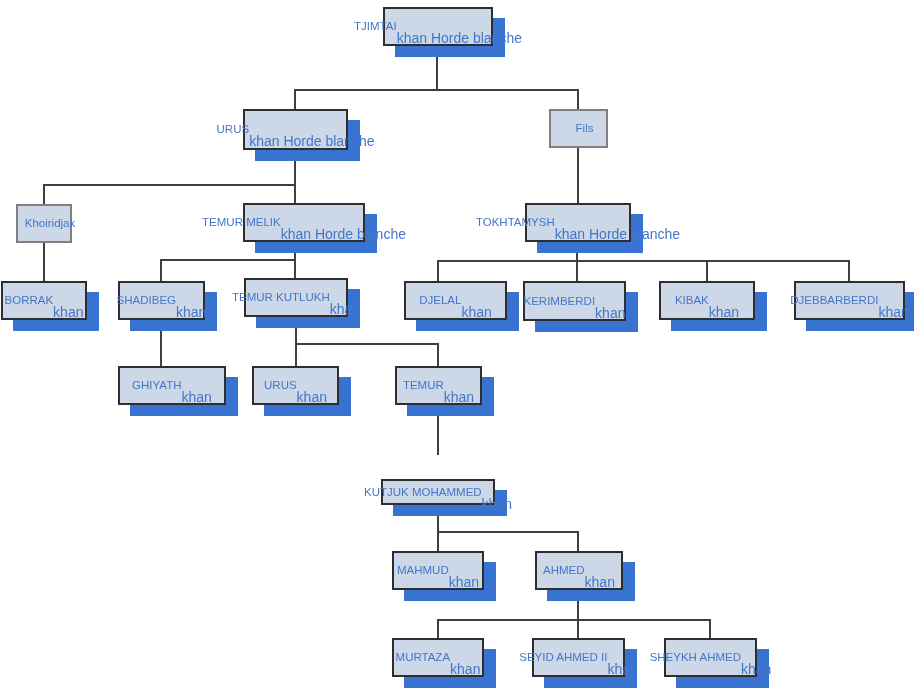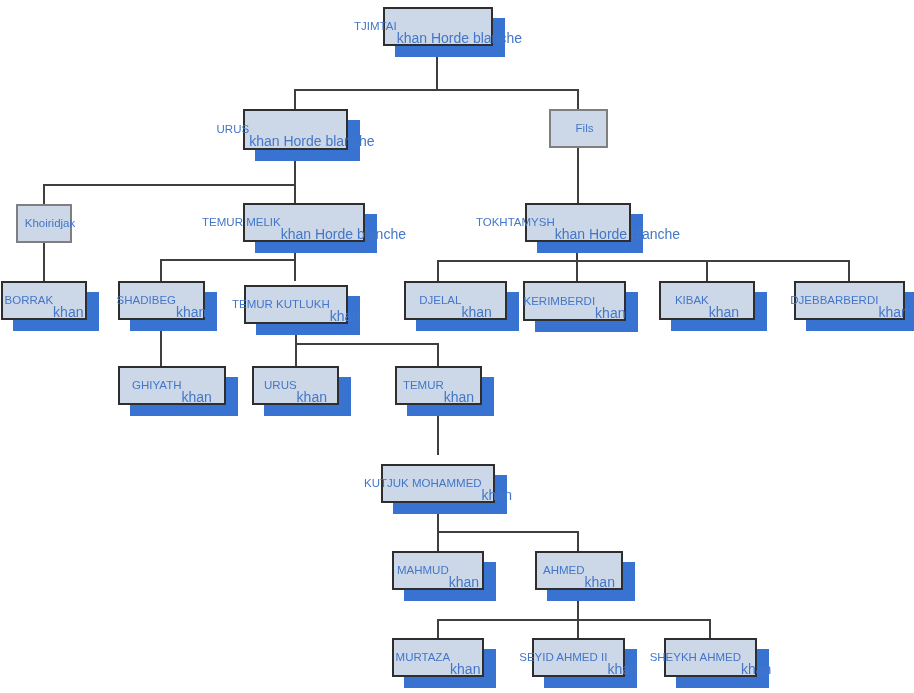--- a/index.html
+++ b/index.html
@@ -94,21 +94,21 @@
   <div class="node" style="left:1px;top:281px;width:86px;height:39px">
     <div class="t">BORRAK</div>
     <div class="s">khan</div>
   </div>
 
   <div class="node" style="left:118px;top:281px;width:87px;height:39px">
     <div class="t">SHADIBEG</div>
     <div class="s">khan</div>
   </div>
 
-  <div class="node" style="left:244px;top:285px;width:104px;height:39px">
+  <div class="node" style="left:244px;top:278px;width:104px;height:39px">
     <div class="t">TEMUR KUTLUKH</div>
     <div class="s">khan</div>
   </div>
 
   <div class="node" style="left:404px;top:281px;width:103px;height:39px">
     <div class="t">DJELAL</div>
     <div class="s">khan</div>
   </div>
 
   <div class="node" style="left:523px;top:281px;width:103px;height:40px">
@@ -134,21 +134,21 @@
   <div class="node" style="left:252px;top:366px;width:87px;height:39px">
     <div class="t">URUS</div>
     <div class="s">khan</div>
   </div>
 
   <div class="node" style="left:395px;top:366px;width:87px;height:39px">
     <div class="t">TEMUR</div>
     <div class="s">khan</div>
   </div>
 
-  <div class="node" style="left:381px;top:464px;width:114px;height:39px">
+  <div class="node" style="left:381px;top:479px;width:114px;height:26px">
     <div class="t">KUTJUK MOHAMMED</div>
     <div class="s">khan</div>
   </div>
 
   <div class="node" style="left:392px;top:551px;width:92px;height:39px">
     <div class="t">MAHMUD</div>
     <div class="s">khan</div>
   </div>
 
   <div class="node" style="left:535px;top:551px;width:88px;height:39px">

